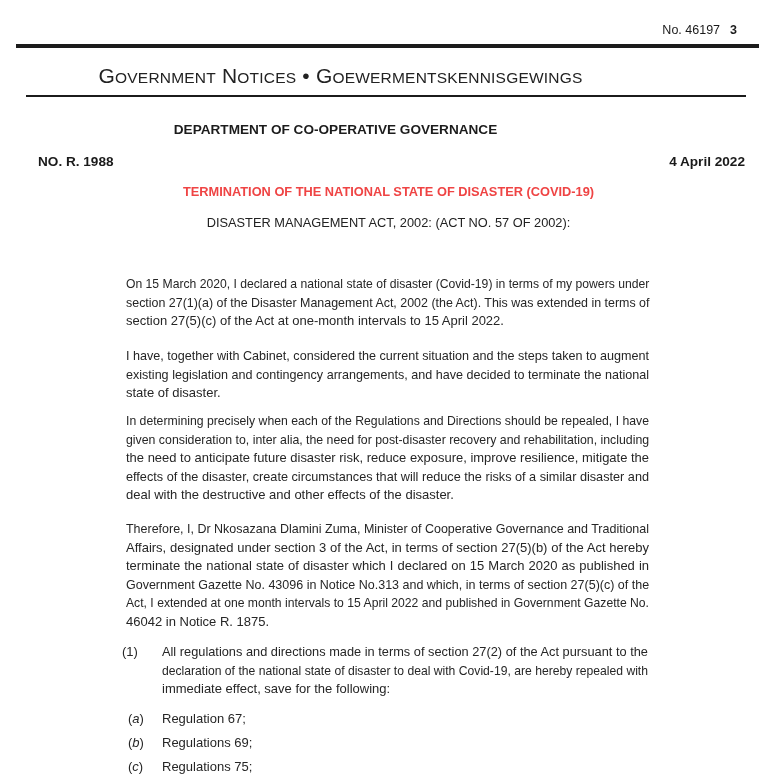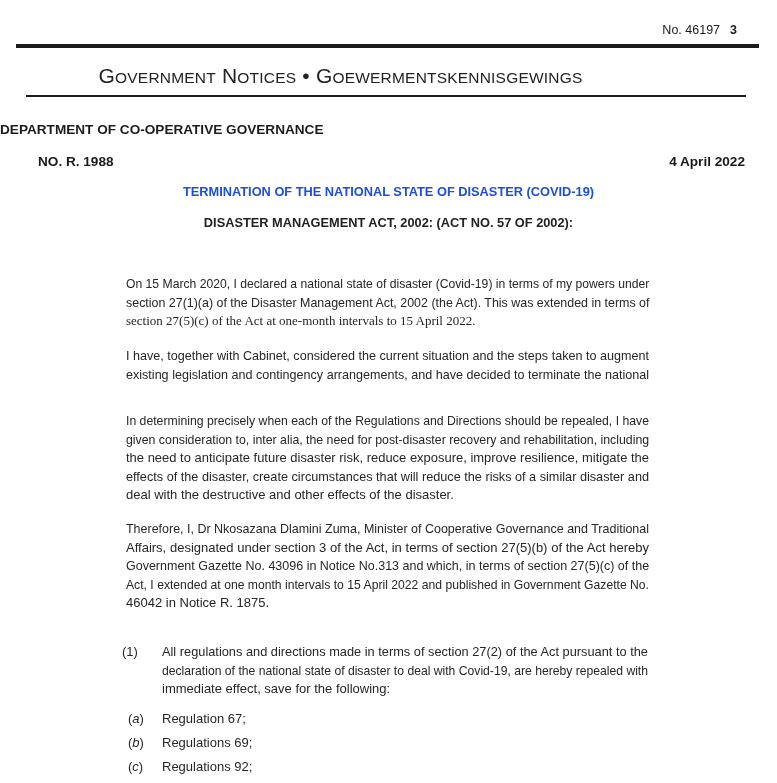--- a/index.html
+++ b/index.html
@@ -9,25 +9,25 @@
   .running-head { position: absolute; top: 23px; left: 0; width: 777px; height: 18px; font-size: 12.5px; }
   .rh-title { position: absolute; left: 0; width: 777px; text-align: center; top: 0; letter-spacing: 0.1px; }
   .rh-right { position: absolute; right: 40px; top: 0; }
   .rh-right .pg { font-weight: bold; margin-left: 10px; }
 
   .rule-thick { position: absolute; top: 44px; left: 16px; width: 743px; height: 4px; background: #1b1b1b; }
   .section-title { position: absolute; top: 64px; left: 0; width: 681px; text-align: center; font-size: 21px; letter-spacing: 0.2px; color: #222; }
   .section-title .sc { font-size: 15.5px; }
   .rule-thin { position: absolute; top: 95px; left: 26px; width: 720px; height: 2px; background: #1b1b1b; }
 
-  .dept { position: absolute; top: 122px; left: 0; width: 671px; text-align: left; font-size: 13.6px; font-weight: bold; color: #1c1c1c; }
+  .dept { position: absolute; top: 122px; left: 0; width: 671px; text-align: center; font-size: 13.6px; font-weight: bold; color: #1c1c1c; }
   .notice-no { position: absolute; top: 154px; left: 26px; font-size: 13.6px; font-weight: bold; padding-left: 12px; }
   .notice-date { position: absolute; top: 154px; right: 32px; font-size: 13.6px; font-weight: bold; }
-  .heading1 { position: absolute; top: 184px; left: 0; width: 777px; text-align: center; font-size: 12.8px; font-weight: bold; color: #1d4ed8; }
-  .heading2 { position: absolute; top: 215px; left: 0; width: 777px; text-align: center; font-size: 12.8px; font-weight: bold; color: #222; }
+  .heading1 { position: absolute; top: 184px; left: 0; width: 777px; text-align: center; font-size: 12.8px; font-weight: bold; color: #ef4444; }
+  .heading2 { position: absolute; top: 215px; left: 0; width: 777px; text-align: center; font-size: 12.8px; font-weight: normal; color: #222; }
 
   .body-block { position: absolute; left: 126px; width: 523px; font-size: 13px; line-height: 18.5px; color: #262626; text-align: justify; }
   .p1 { top: 275px; }
   .p2 { top: 347px; }
   .p3 { top: 412px; }
   .p4 { top: 520px; }
   .body-block .line { display: block; white-space: nowrap; text-align: justify; text-align-last: justify; }
   .body-block .line.last { text-align-last: left; }
 
   .item1 { position: absolute; top: 643px; left: 122px; width: 530px; font-size: 13px; line-height: 18.5px; color: #262626; }
@@ -66,39 +66,41 @@
 
 <div class="dept sans">DEPARTMENT OF CO-OPERATIVE GOVERNANCE</div>
 <div class="notice-no sans">NO. R. 1988</div>
 <div class="notice-date sans">4 April 2022</div>
 <div class="heading1 sans">TERMINATION OF THE NATIONAL STATE OF DISASTER (COVID-19)</div>
 <div class="heading2 sans">DISASTER MANAGEMENT ACT, 2002: (ACT NO. 57 OF 2002):</div>
 
 <div class="body-block sans p1">
   <span class="line" style="display: block; transform: scaleX(0.935599); transform-origin: left top; width: 559px;">On 15 March 2020, I declared a national state of disaster (Covid-19) in terms of my powers under</span>
   <span class="line" style="display: block; transform: scaleX(0.956124); transform-origin: left top; width: 547px;">section 27(1)(a) of the Disaster Management Act, 2002 (the Act). This was extended in terms of</span>
-  <span class="line last" style="display: block; font-family: Liberation Serif, serif;">section 27(5)(c) of the Act at one-month intervals to 15 April 2022.</span>
+  <span class="line last" style="display: block;">section 27(5)(c) of the Act at one-month intervals to 15 April 2022.</span>
 </div>
 
 <div class="body-block sans p2">
   <span class="line" style="display: block; transform: scaleX(0.968519); transform-origin: left top; width: 540px;">I have, together with Cabinet, considered the current situation and the steps taken to augment</span>
   <span class="line" style="display: block; transform: scaleX(0.966728); transform-origin: left top; width: 541px;">existing legislation and contingency arrangements, and have decided to terminate the national</span>
+  <span class="line last" style="display: block;">state of disaster.</span>
 </div>
 
 <div class="body-block sans p3">
   <span class="line" style="display: block; transform: scaleX(0.940647); transform-origin: left top; width: 556px;">In determining precisely when each of the Regulations and Directions should be repealed, I have</span>
   <span class="line" style="display: block; transform: scaleX(0.947464); transform-origin: left top; width: 552px;">given consideration to, inter alia, the need for post-disaster recovery and rehabilitation, including</span>
   <span class="line" style="display: block; transform: scaleX(0.99619); transform-origin: left top; width: 525px;">the need to anticipate future disaster risk, reduce exposure, improve resilience, mitigate the</span>
   <span class="line" style="display: block; transform: scaleX(0.975746); transform-origin: left top; width: 536px;">effects of the disaster, create circumstances that will reduce the risks of a similar disaster and</span>
   <span class="line last" style="display: block;">deal with the destructive and other effects of the disaster.</span>
 </div>
 
 <div class="body-block sans p4">
   <span class="line" style="display: block; transform: scaleX(0.959633); transform-origin: left top; width: 545px;">Therefore, I, Dr Nkosazana Dlamini Zuma, Minister of Cooperative Governance and Traditional</span>
   <span class="line" style="display: block;">Affairs, designated under section 3 of the Act, in terms of section 27(5)(b) of the Act hereby</span>
+  <span class="line" style="display: block;">terminate the national state of disaster which I declared on 15 March 2020 as published in</span>
   <span class="line" style="display: block; transform: scaleX(0.961397); transform-origin: left top; width: 544px;">Government Gazette No. 43096 in Notice No.313 and which, in terms of section 27(5)(c) of the</span>
   <span class="line" style="display: block; transform: scaleX(0.935599); transform-origin: left top; width: 559px;">Act, I extended at one month intervals to 15 April 2022 and published in Government Gazette No.</span>
   <span class="line last" style="display: block;">46042 in Notice R. 1875.</span>
 </div>
 
 <div class="item1 sans">
   <span class="num">(1)</span>
   <div class="text">
     <span class="line" style="display: block; transform: scaleX(0.983806); transform-origin: left top; width: 494px;">All regulations and directions made in terms of section 27(2) of the Act pursuant to the</span>
     <span class="line" style="display: block; transform: scaleX(0.934615); transform-origin: left top; width: 520px;">declaration of the national state of disaster to deal with Covid-19, are hereby repealed with</span>
@@ -109,14 +111,14 @@
 <div class="sub sans sub-a">
   <span class="lbl"><span>(</span><i>a</i><span>)</span></span>
   <span class="txt">Regulation 67;</span>
 </div>
 <div class="sub sans sub-b">
   <span class="lbl"><span>(</span><i>b</i><span>)</span></span>
   <span class="txt">Regulations 69;</span>
 </div>
 <div class="sub sans sub-c">
   <span class="lbl"><span>(</span><i>c</i><span>)</span></span>
-  <span class="txt">Regulations 92;</span>
+  <span class="txt">Regulations 75;</span>
 </div>
 
 </body></html>

